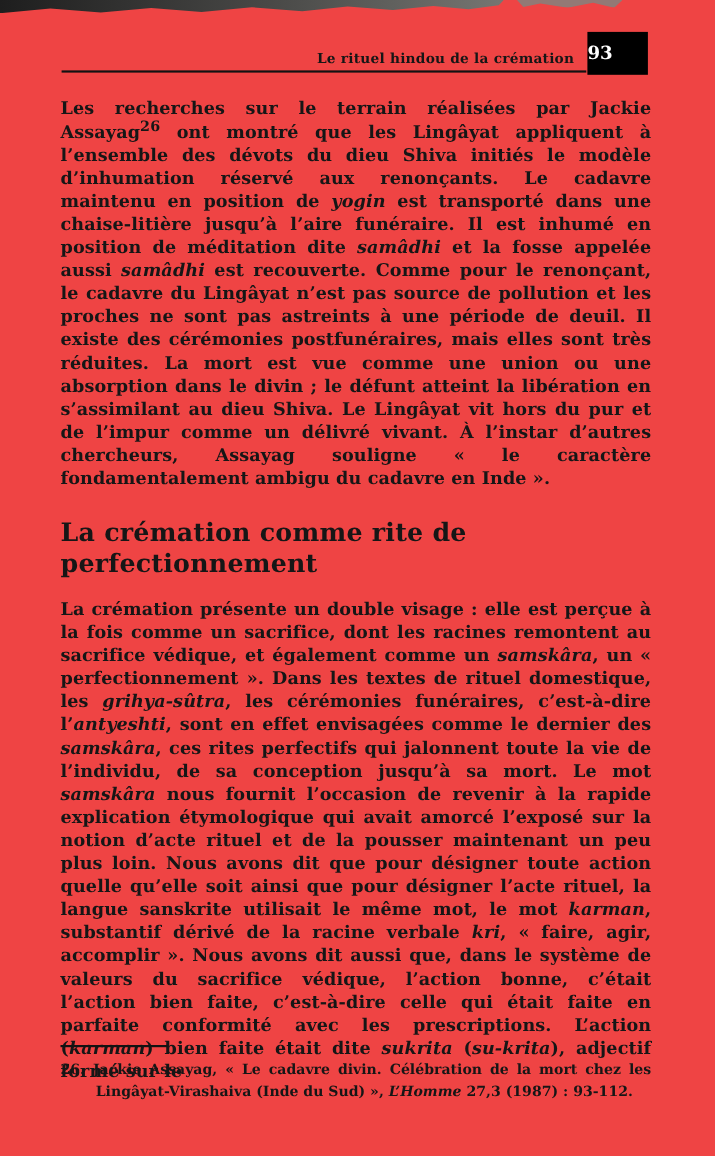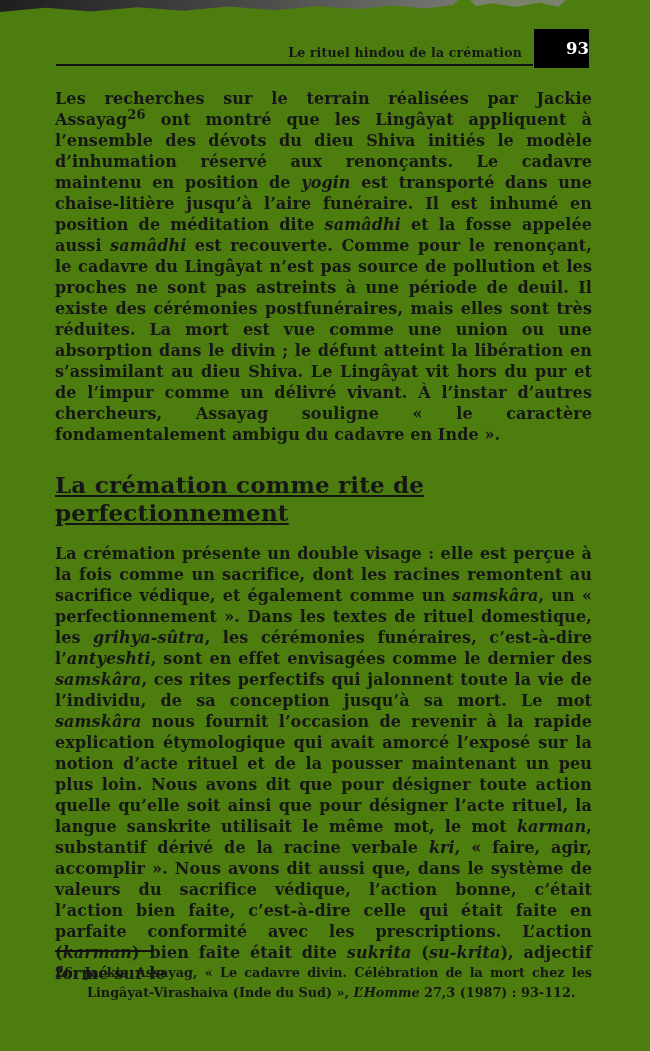--- a/index.html
+++ b/index.html
@@ -1,20 +1,20 @@
 <!DOCTYPE html>
 <html><head>
 <meta charset="utf-8">
 <style>
   html,body { margin:0; padding:0; background:#e8e8e6; }
   .page {
     position:relative;
     width:650px; height:1051px;
     margin:0 auto;
-    background:#4d7c0f;
+    background:#ef4444;
     font-family:"DejaVu Serif","Liberation Serif",serif;
     color:#161616;
     overflow:hidden;
   }
 
   
   .artifact-a {
     position:absolute; top:0; left:0; width:458px; height:12px;
     background:linear-gradient(90deg,#1e1e1e 0%,#4a4a48 55%,#767672 100%);
     clip-path:polygon(0 0,100% 0,99% 40%,93% 70%,86% 45%,78% 75%,69% 50%,60% 85%,50% 55%,40% 90%,30% 60%,20% 95%,10% 65%,0 100%);
@@ -32,41 +32,40 @@
     white-space:nowrap;
   }
   .header-rule {
     position:absolute; top:64px; left:56px; width:477px; height:2px;
     background:#121212;
   }
   .pagenum-box {
     position:absolute; top:29px; right:61px;
     width:55px; height:39px;
     background:#000;
-    display:flex; align-items:center; justify-content:flex-end;
+    display:flex; align-items:center; justify-content:flex-start;
     color:#fff; font-size:16.5px; font-weight:bold;
   }
 
   
   .content {
     position:absolute; top:88px; left:55px; width:537px;
     font-size:16px; line-height:21px; font-weight:600;
     text-align:justify;
     letter-spacing:.1px;
   }
   .para { margin:0; }
   .it { font-style:italic; }
   sup { font-size:13px; line-height:0; vertical-align:super; }
 
   .section-heading {
     margin:26px 0 16px 0;
     font-size:23px; line-height:28px;
     font-weight:600; letter-spacing:.2px;
     text-align:left;
-    text-decoration:underline;
   }
 
   
   .footnote {
     position:absolute; left:55px; top:950px; width:537px;
     font-size:12.8px; line-height:19.5px; font-weight:700;
   }
   .fn-rule { width:97px; height:2px; background:#121212; margin-bottom:11px; }
   .fn-text {
     margin:0;

